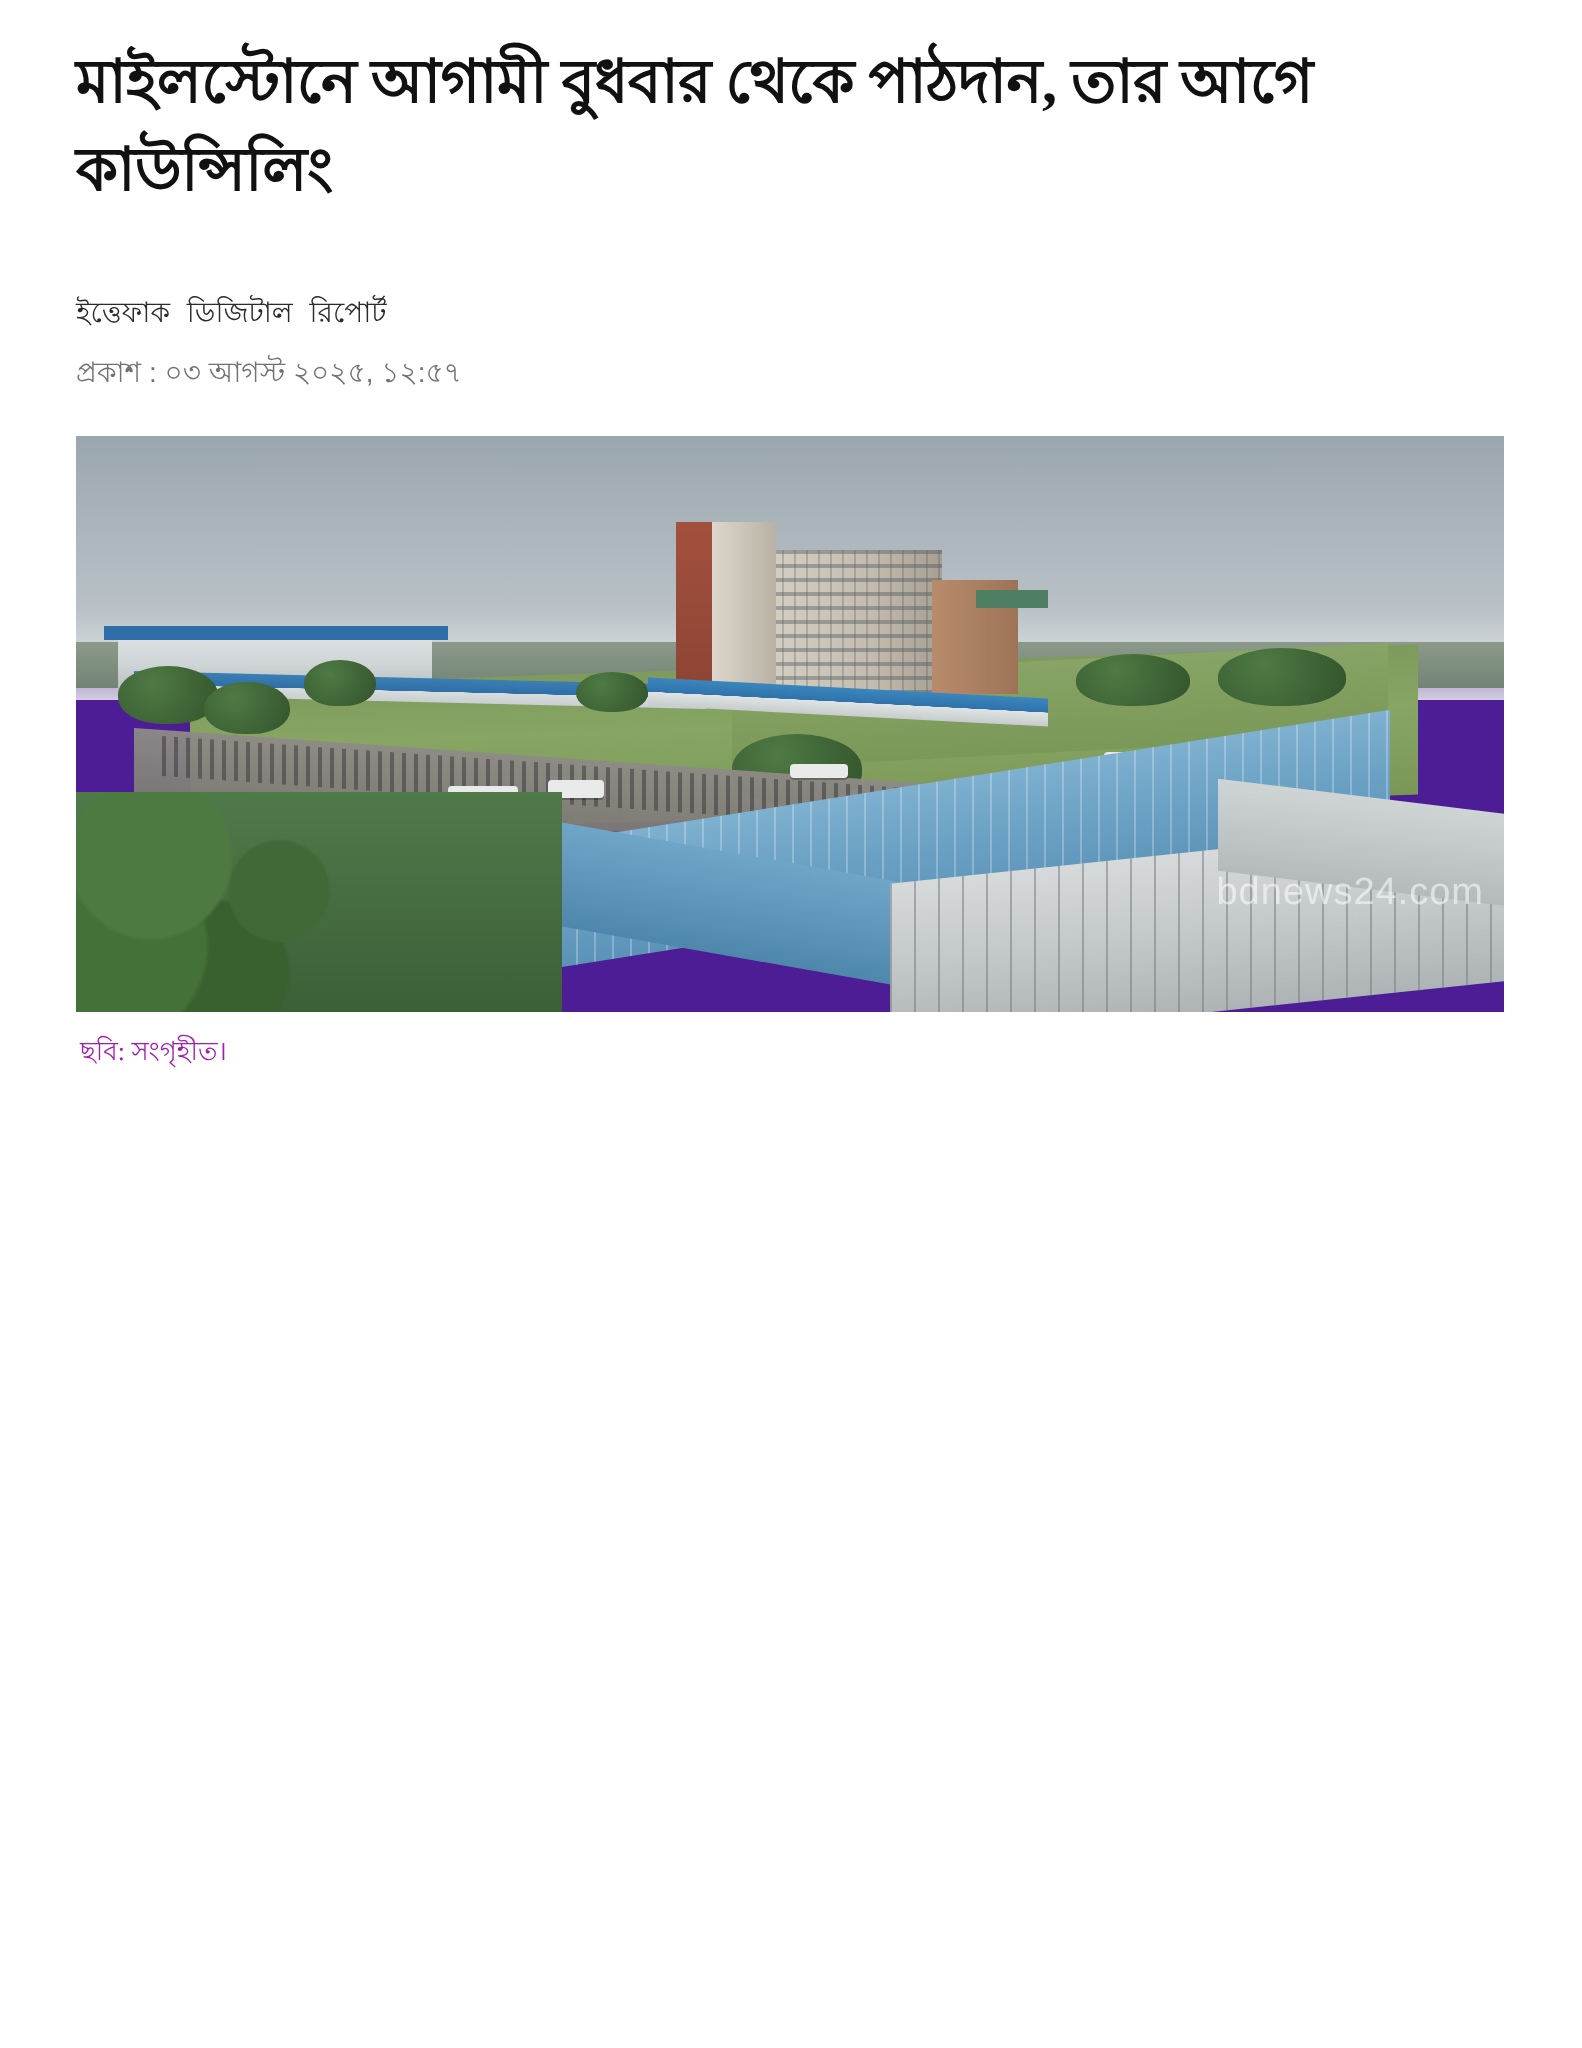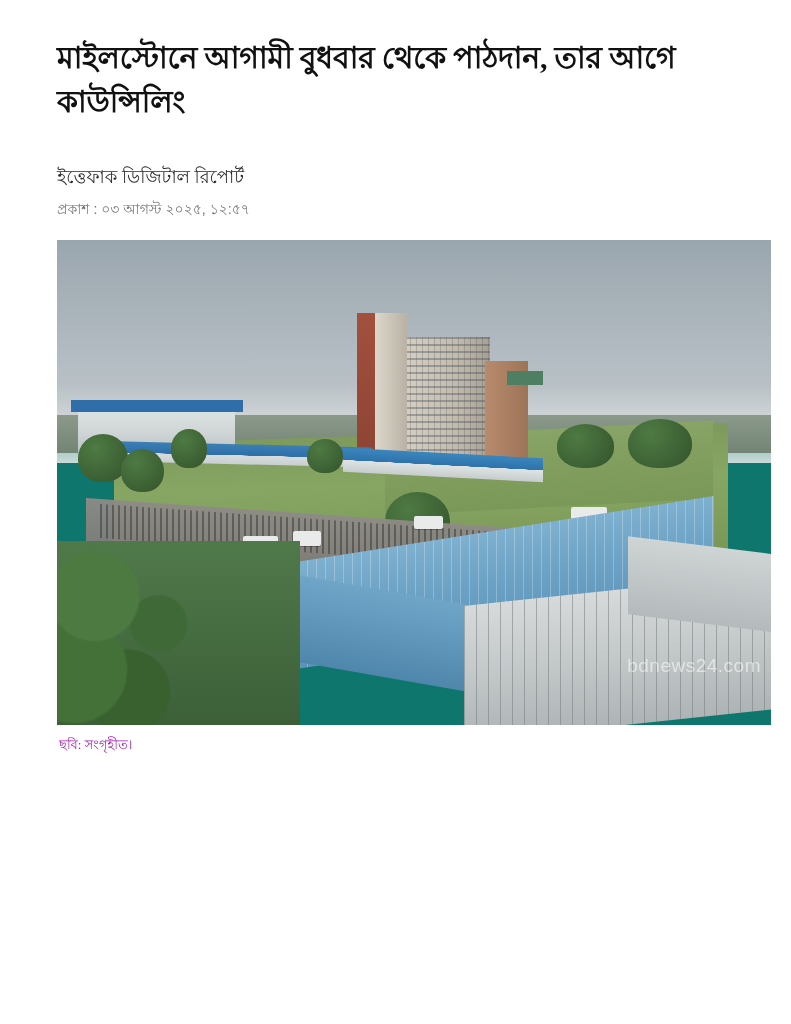--- a/index.html
+++ b/index.html
@@ -16,61 +16,60 @@
   }
   .page {
     position: relative;
     width: 791px;
     height: 1024px;
     background: #ffffff;
   }
   .article {
     position: absolute;
     left: 38px;
-    top: 36px;
+    top: 20px;
     width: 718px;
-    margin-left: 19px;
   }
   .headline {
     font-family: "Liberation Serif", serif;
     font-size: 30px;
     line-height: 1.48;
     font-weight: bold;
     color: #111111;
     letter-spacing: -0.2px;
     margin: 0;
     width: 640px;
   }
   .byline-block {
     margin-top: 38px;
   }
   .byline {
-    font-family: Liberation Serif, serif;
-    font-size: 18px;
+    font-family: Liberation Mono, monospace;
+    font-size: 14px;
     color: #2b2b2b;
     line-height: 1.6;
     margin: 0;
   }
   .published {
     font-family: Liberation Sans, sans-serif;
     font-size: 14px;
     color: #737373;
     line-height: 1.6;
     margin: 6px 0 0 0;
   }
   .figure {
     margin: 20px 0 0 0;
     width: 714px;
   }
   .photo {
     position: relative;
     width: 714px;
-    height: 485px;
+    height: 288px;
     overflow: hidden;
-    background: #0f766e;
+    background: #4c1d95;
     border: 0;
   }
   
   .sky {
     position: absolute; left: 0; top: 0; width: 100%; height: 44%;
     background: linear-gradient(to bottom, #9aa6ae 0%, #b3bcc2 55%, #c6ccce 100%);
   }
   .haze {
     position: absolute; left: 0; top: 30%; width: 100%; height: 16%;
     background: linear-gradient(to bottom, rgba(255,255,255,0), rgba(233,236,236,0.85));

